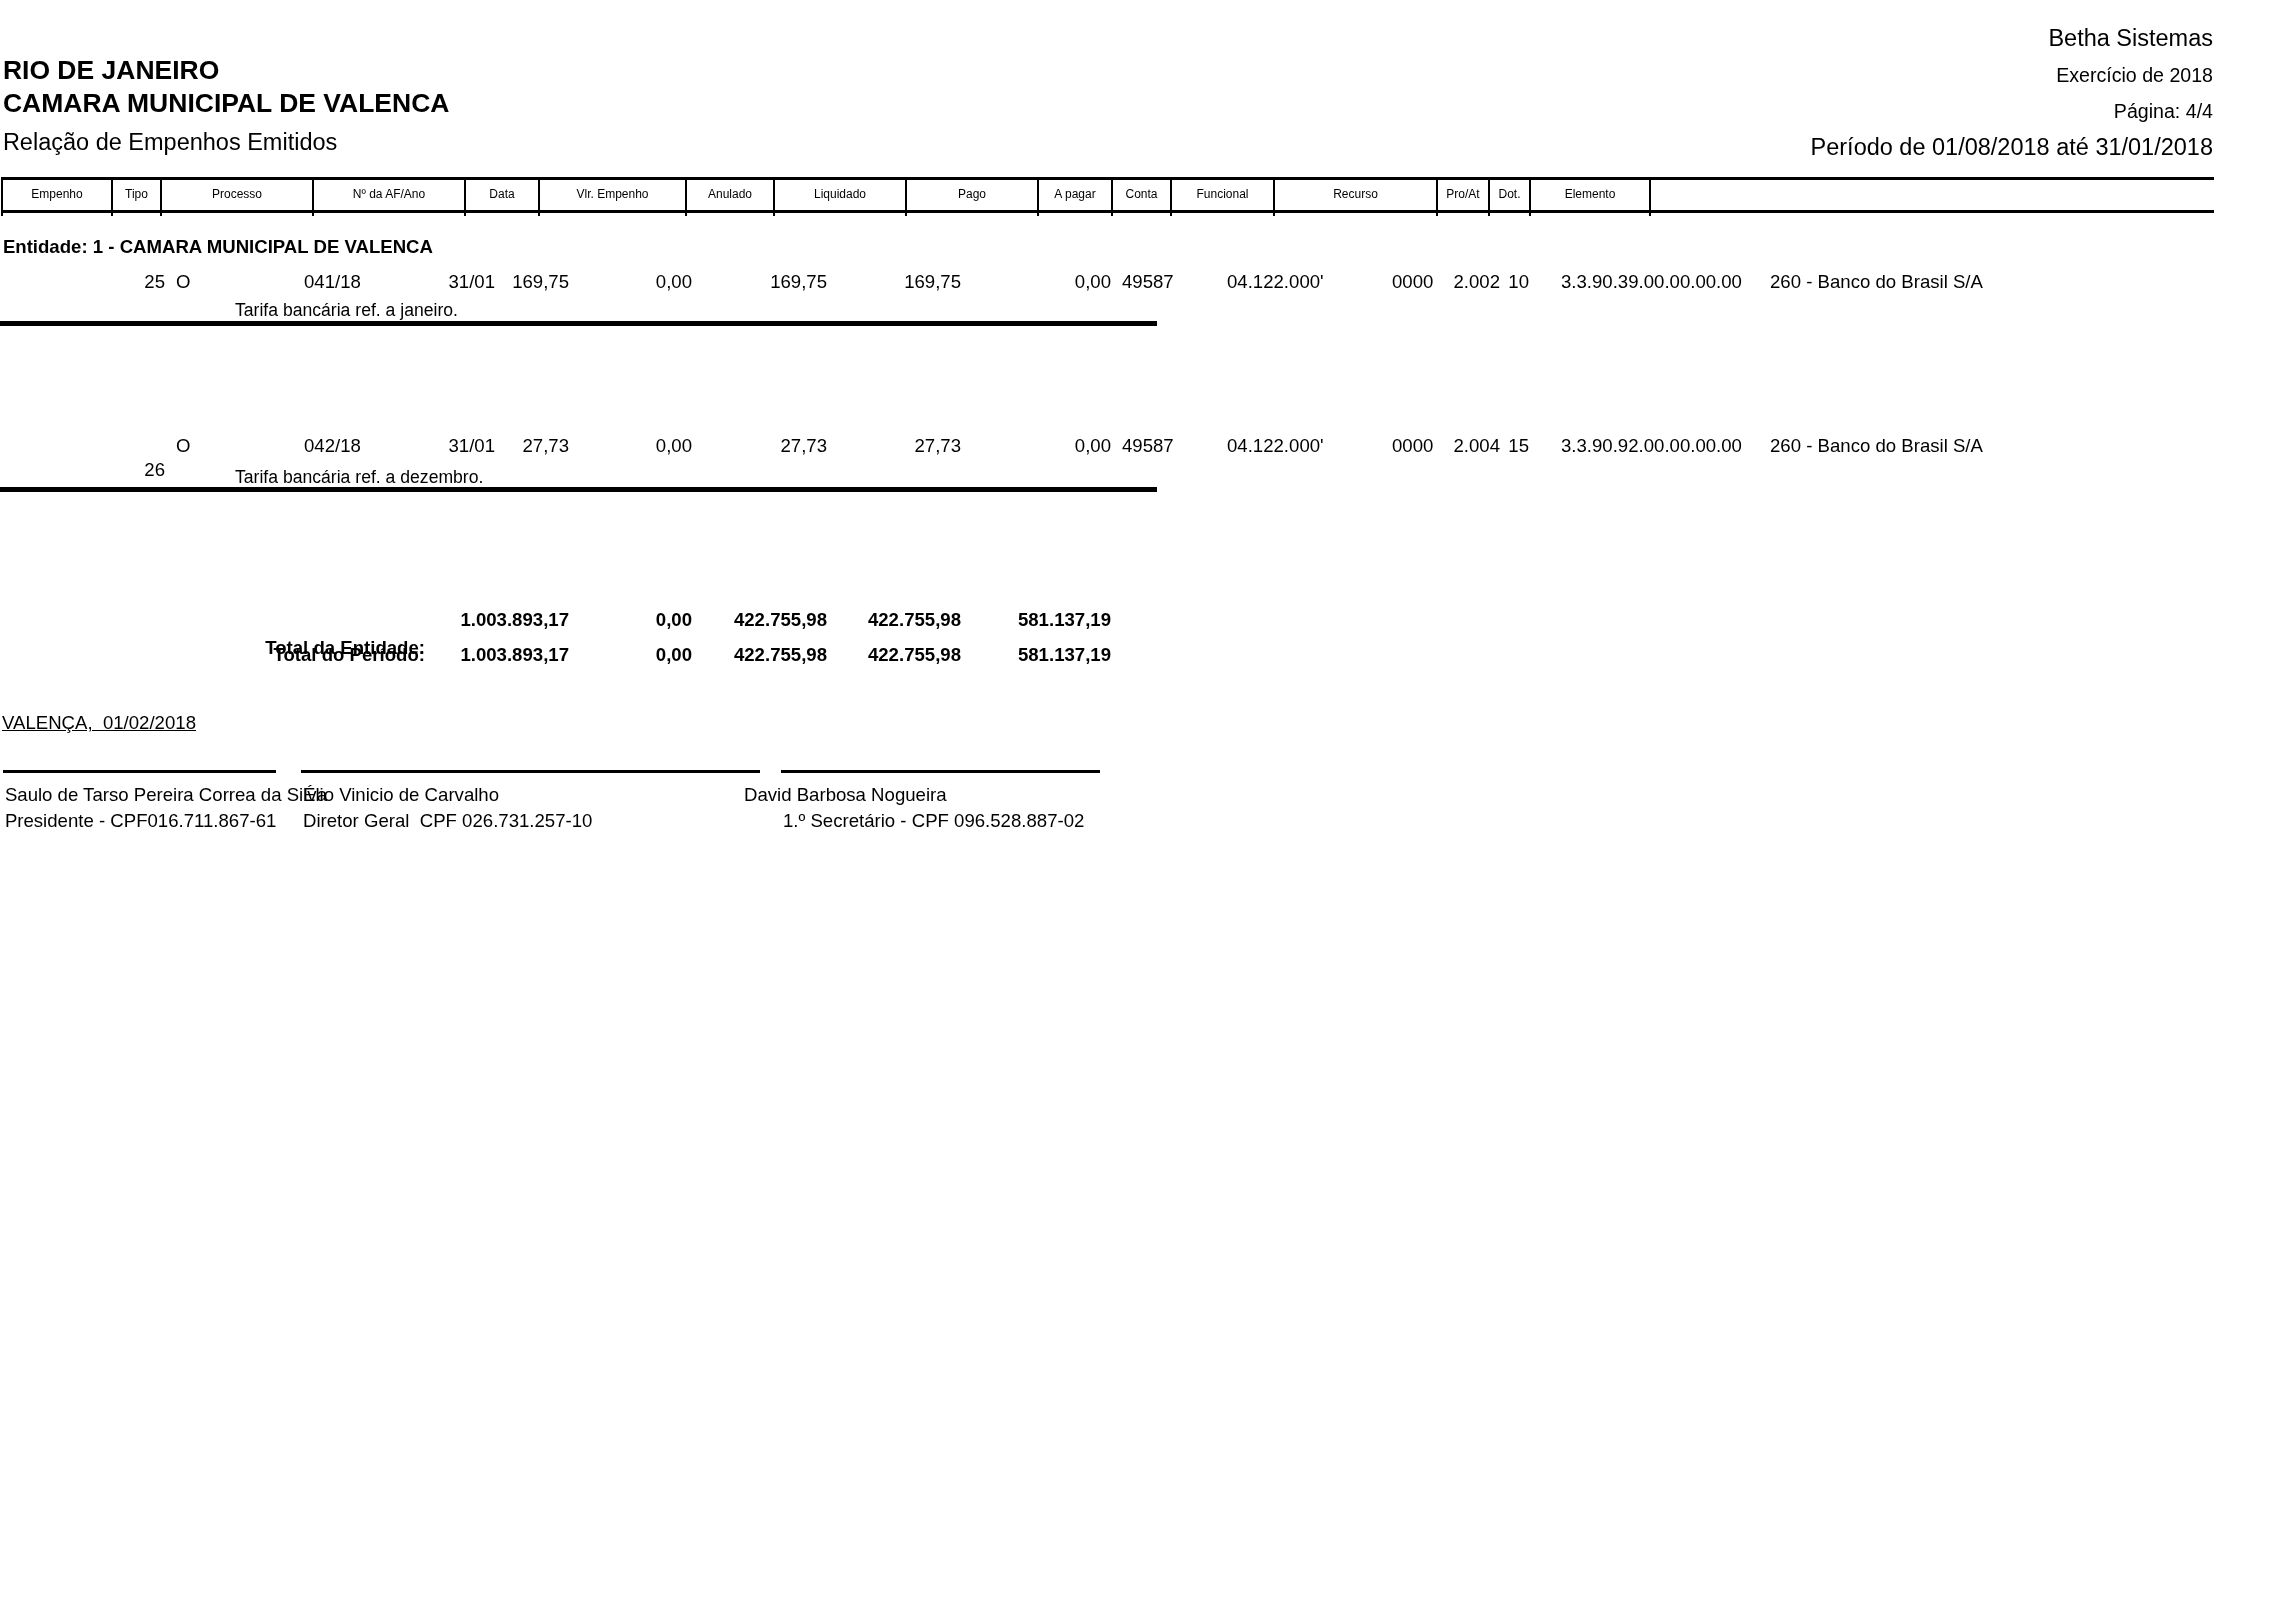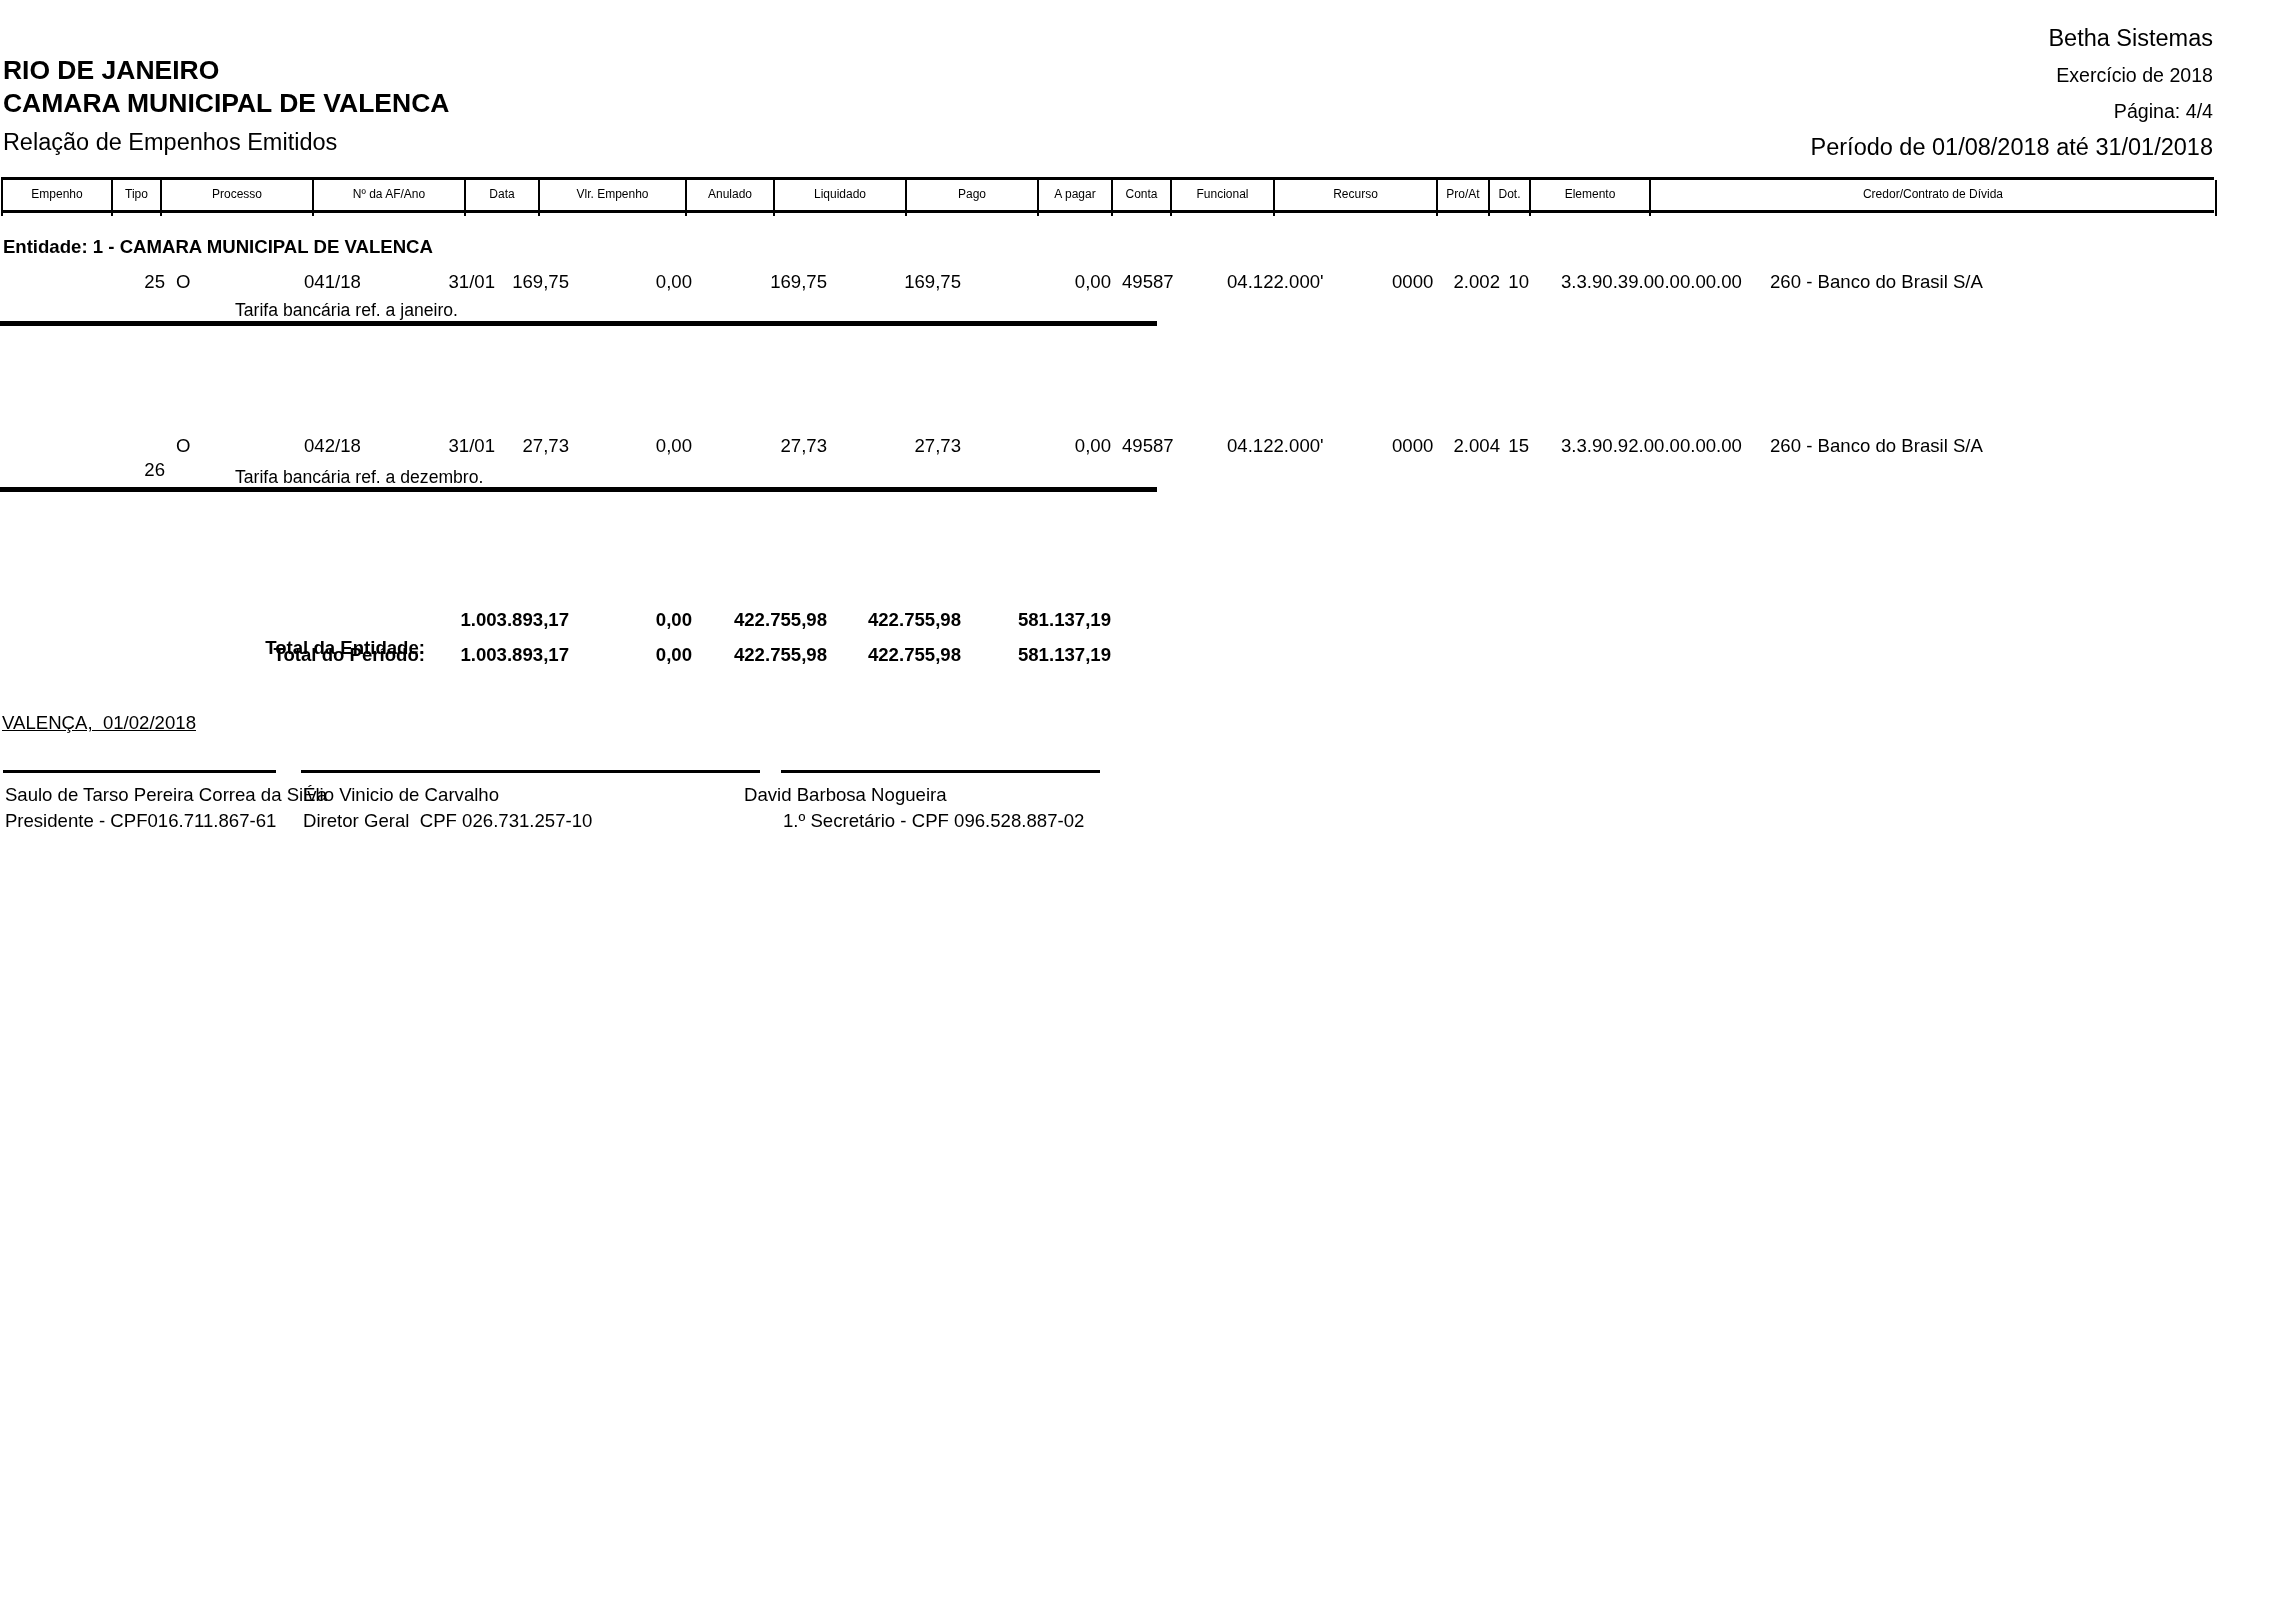--- a/index.html
+++ b/index.html
@@ -53,21 +53,20 @@
     <div class="th" style="flex:0 0 88px;">Anulado</div>
     <div class="th" style="flex:0 0 132px;">Liquidado</div>
     <div class="th" style="flex:0 0 132px;">Pago</div>
     <div class="th" style="flex:0 0 74px;">A pagar</div>
     <div class="th" style="flex:0 0 59px;">Conta</div>
     <div class="th" style="flex:0 0 103px;">Funcional</div>
     <div class="th" style="flex:0 0 163px;">Recurso</div>
     <div class="th" style="flex:0 0 52px;">Pro/At</div>
     <div class="th" style="flex:0 0 41px;">Dot.</div>
     <div class="th" style="flex:0 0 120px;">Elemento</div>
-    <div class="th" style="flex:0 0 566px;">Credor/Contrato de Dívida</div>
   </div>
   <div class="hline" style="left:1px;top:177px;width:2213px;height:2.9px;"></div>
   <div class="hline" style="left:1px;top:210px;width:2213px;height:2.9px;"></div>
 
   <div class="abs t19 b" style="left:2.9px;top:237px;">Entidade: 1 - CAMARA MUNICIPAL DE VALENCA</div>
 
   <div class="abs t19" style="right:2128px;top:272px;text-align:right;">25</div>
   <div class="abs t19" style="left:176px;top:272px;">O</div>
   <div class="abs t19" style="left:304px;top:272px;">041/18</div>
   <div class="abs t19" style="right:1798px;top:272px;text-align:right;">31/01</div>

